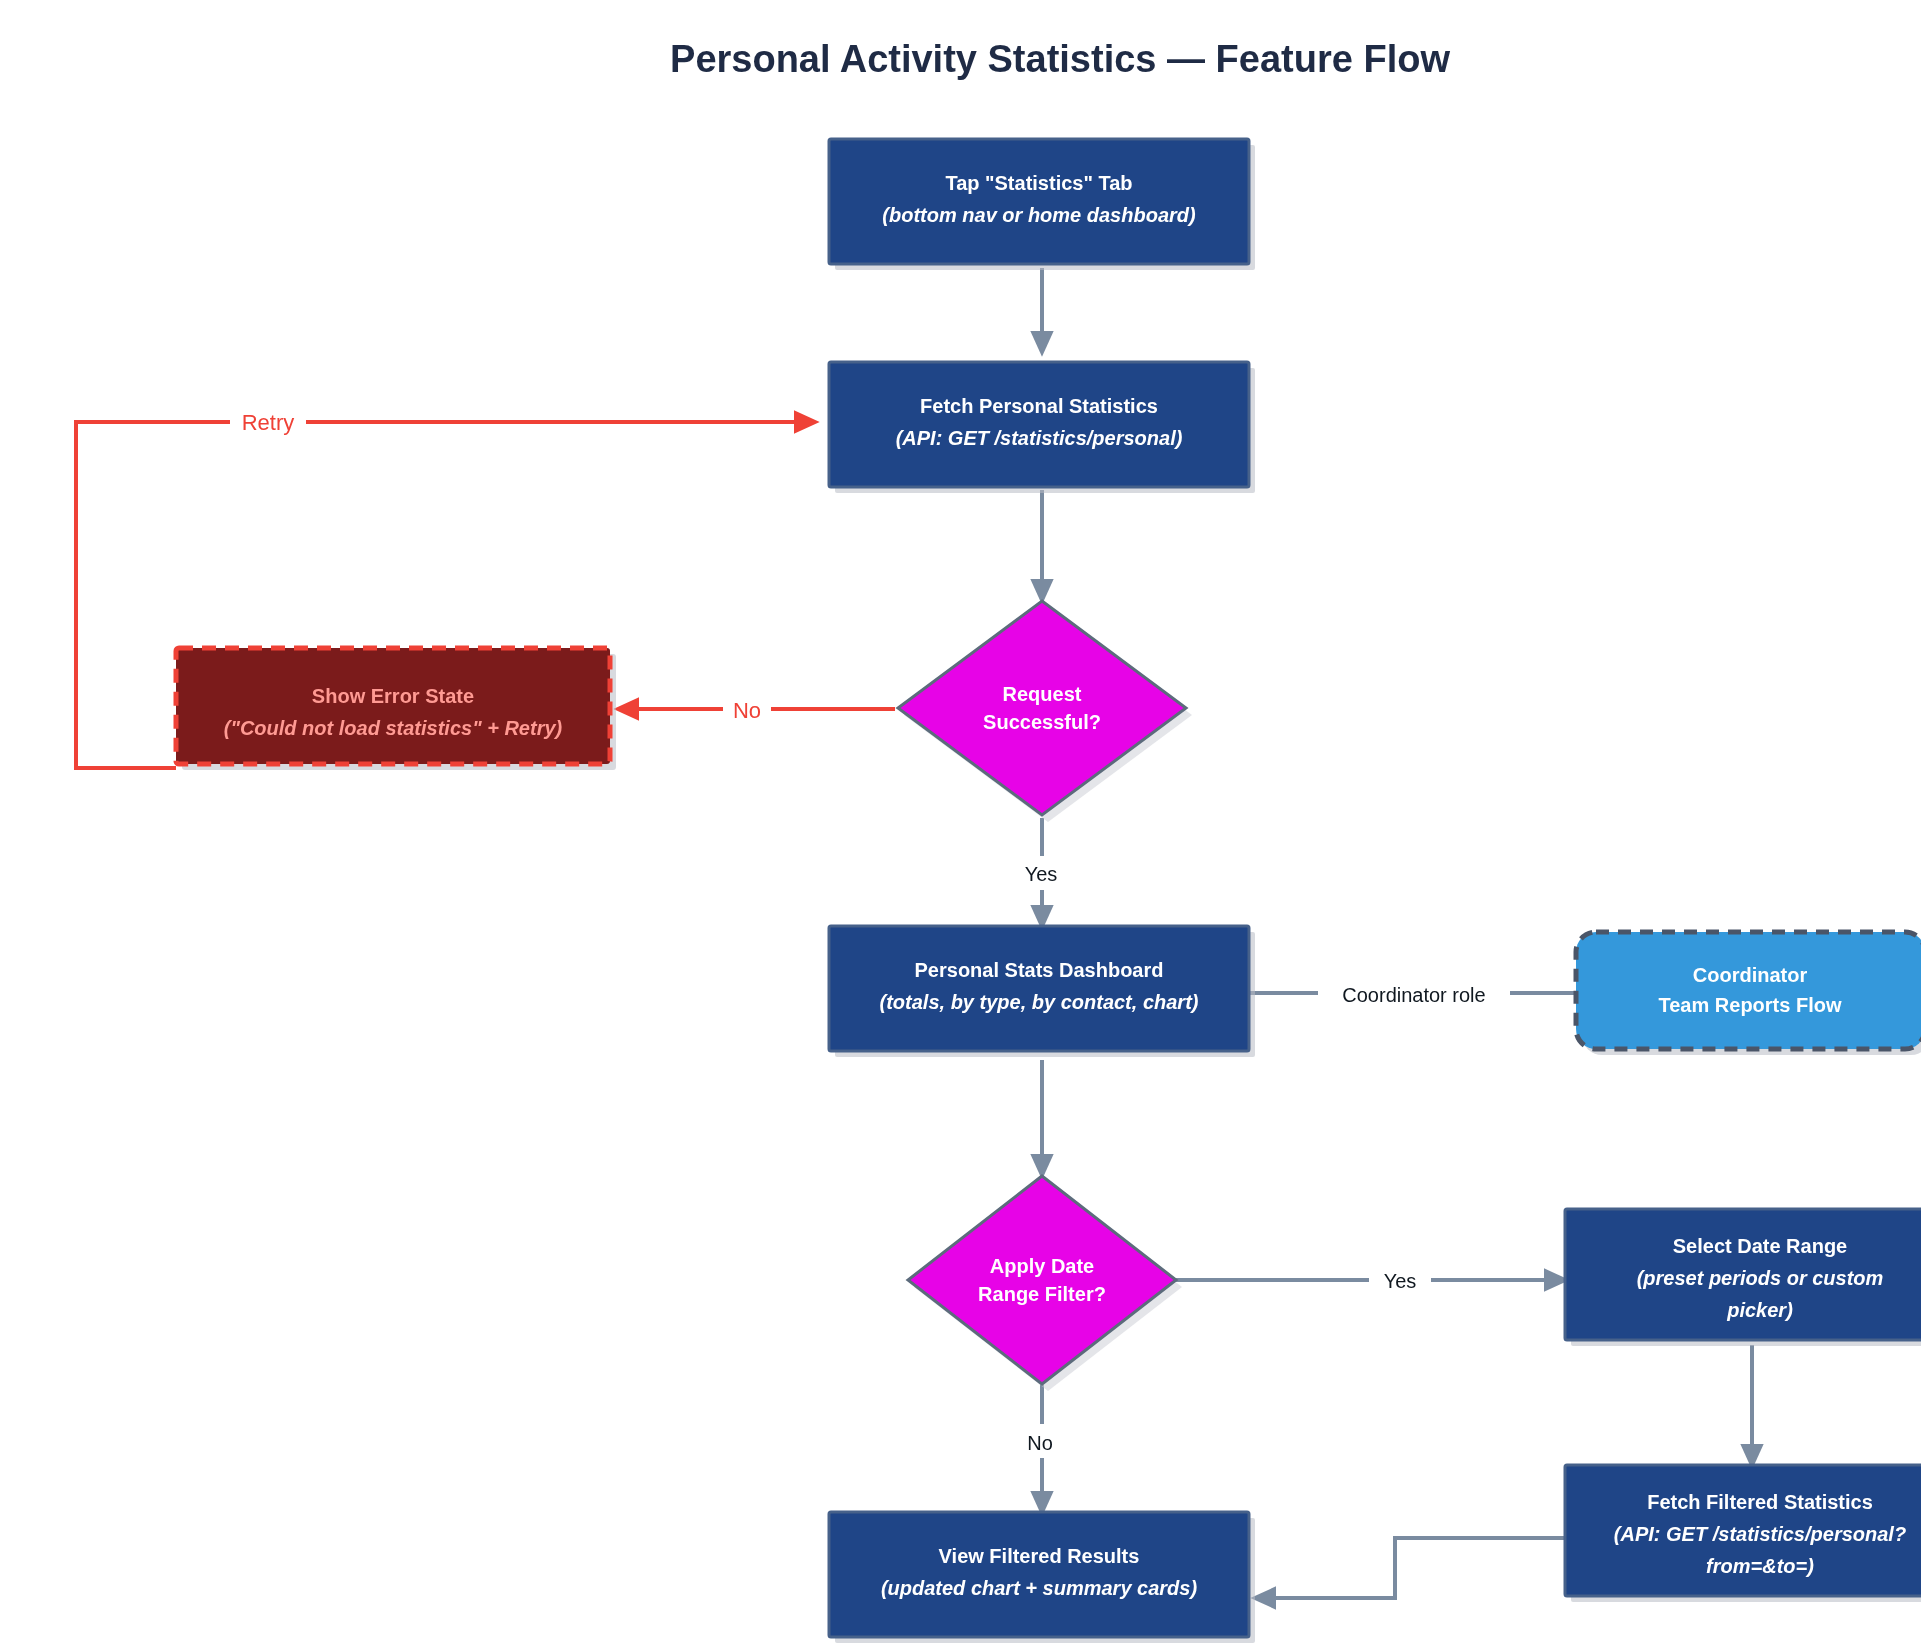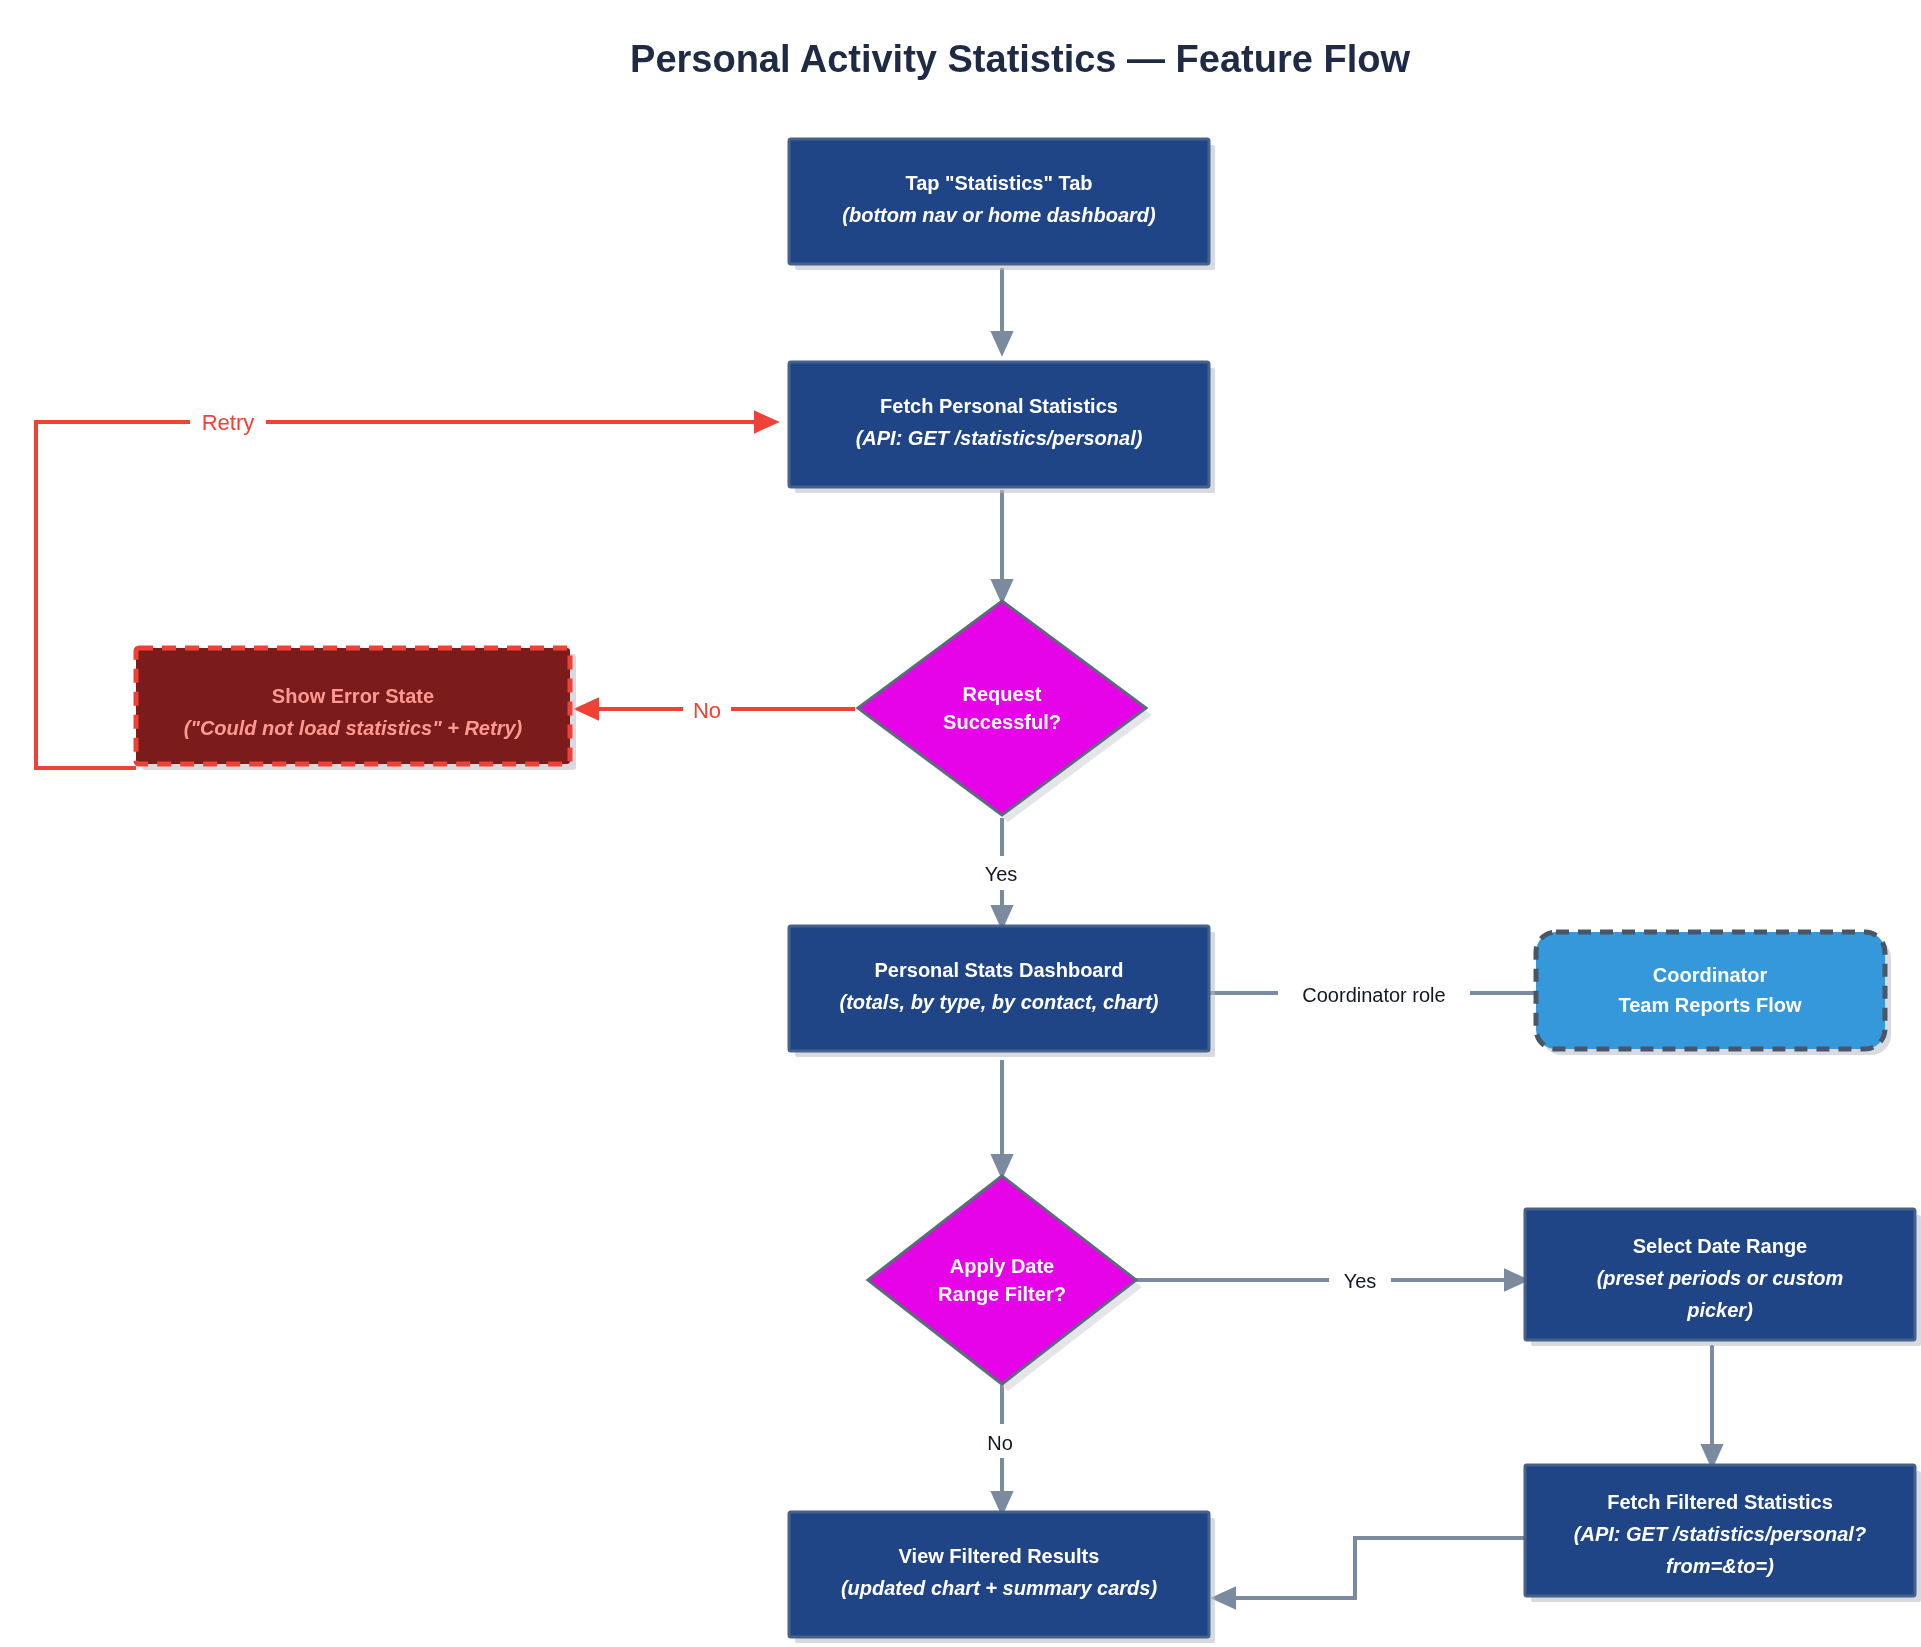--- a/index.html
+++ b/index.html
@@ -10,20 +10,21 @@
   body {
     width: 1921px;
     height: 1647px;
     font-family: "Liberation Sans", sans-serif;
     overflow: hidden;
   }
   #diagram-root {
     position: relative;
     width: 1729px;
     height: 1647px;
+    margin-left: 40px;
   }
   svg#flow {
     display: block;
     width: 1921px;
     height: 1647px;
   }
   .title-text {
     font-family: "Liberation Sans", sans-serif;
     font-weight: bold;
     font-size: 38px;

